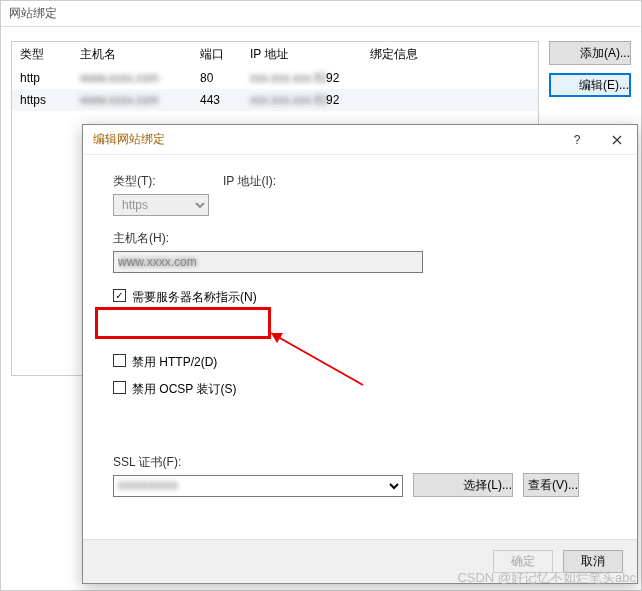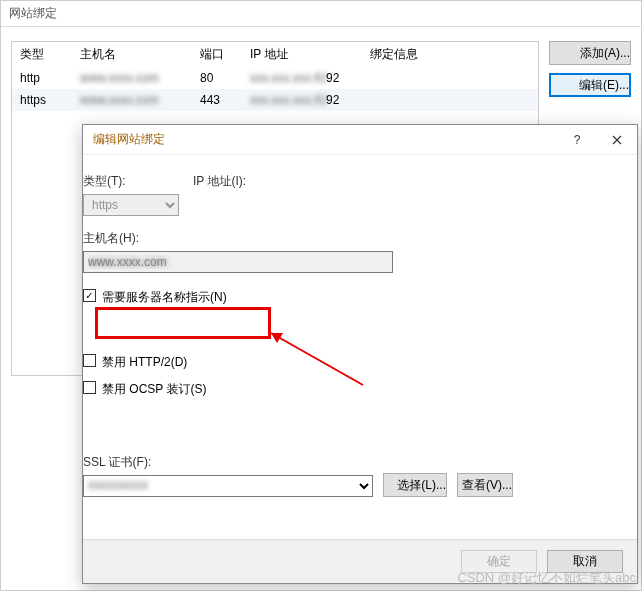--- a/index.html
+++ b/index.html
@@ -18,37 +18,37 @@
     
     .side-buttons { display: flex; flex-direction: column; gap: 8px; width: 82px; }
     .btn { height: 24px; border: 1px solid #adadad; background: #e1e1e1; text-align: right; line-height: 22px; cursor: pointer; user-select: none; }
     .btn.selected { border: 2px solid #0078d7; background: #e5f1fb; line-height: 20px; }
     
     .dialog { position: absolute; top: 124px; left: 82px; width: 556px; height: 460px; background: #fff; border: 1px solid #888; box-shadow: 0 4px 16px rgba(0,0,0,.25); }
     .dlg-titlebar { height: 30px; display: flex; align-items: center; border-bottom: 1px solid #eee; }
     .dlg-title { flex: 1; padding: 0 10px; color: #a16207; }
     .dlg-ctrl { width: 40px; height: 30px; display: flex; align-items: center; justify-content: center; color: #333; }
     
-    .dlg-body { padding: 18px 18px 10px 0; position: relative; }
+    .dlg-body { padding: 18px 18px 10px 30px; position: relative; }
     .form-row { display: flex; gap: 14px; margin-bottom: 14px; }
     .form-col { display: flex; flex-direction: column; gap: 4px; }
     .lbl { color: #333; }
     select, input[type=text] { height: 22px; border: 1px solid #7a7a7a; padding: 0 4px; background: #fff; }
     select[disabled] { background: #e8e8e8; color: #666; }
     input[disabled] { background: #f0f0f0; color: #888; }
     
     .chk-row { display: flex; gap: 6px; margin-bottom: 10px; }
     .chk { width: 13px; height: 13px; border: 1px solid #333; display: inline-flex; align-items: center; justify-content: center; font-size: 10px; line-height: 1; }
     .chk.checked::after { content: "✓"; color: #000; }
     
     .highlight-box { position: absolute; border: 3px solid #e60000; pointer-events: none; }
     .arrow-svg { position: absolute; pointer-events: none; }
     
     .dlg-footer { position: absolute; bottom: 0; left: 0; right: 0; background: #f0f0f0; border-top: 1px solid #ddd; height: 44px; display: flex; align-items: center; justify-content: flex-end; padding: 0 14px; gap: 10px; }
-    .fbtn { width: 76px; height: 23px; border: 1px solid #adadad; background: #e1e1e1; text-align: center; line-height: 21px; cursor: pointer; }
+    .fbtn { width: 60px; height: 23px; border: 1px solid #adadad; background: #e1e1e1; text-align: center; line-height: 21px; cursor: pointer; }
     .fbtn.dim { color: #aaa; border-color: #ccc; background: #efefef; }
     
     .ssl-row { display: flex; gap: 10px; align-items: flex-end; margin-top: 56px; }
     
     .blur { color: transparent; text-shadow: 0 0 5px rgba(80,80,80,0.9); }
     
     .watermark { position: absolute; bottom: 4px; right: 6px; color: #bdbdbd; font-size: 13px; z-index: 999; }
   </style>
 </head>
 <body>
@@ -140,21 +140,21 @@
     </div>
 
     <div class="ssl-row">
       <div class="form-col" style="width:290px">
         <span class="lbl">SSL 证书(F):</span>
         <div style="position:relative">
           <select style="width:100%"><option></option></select>
           <span class="blur" style="position:absolute;left:5px;top:3px;pointer-events:none">xxxxxxxxxx</span>
         </div>
       </div>
-      <div class="btn" style="width:64px">选择(L)...</div>
+      <div class="btn" style="width:100px">选择(L)...</div>
       <div class="btn" style="width:56px">查看(V)...</div>
     </div>
 
     <div class="highlight-box" style="top:152px;left:12px;width:176px;height:32px"></div>
     <svg class="arrow-svg" style="top:160px;left:160px" width="130" height="80">
       <line x1="120" y1="70" x2="28" y2="18" stroke="#e60000" stroke-width="2"></line>
       <polygon points="28,18 40,18 34,28" fill="#e60000"></polygon>
     </svg>
   </div>
 

